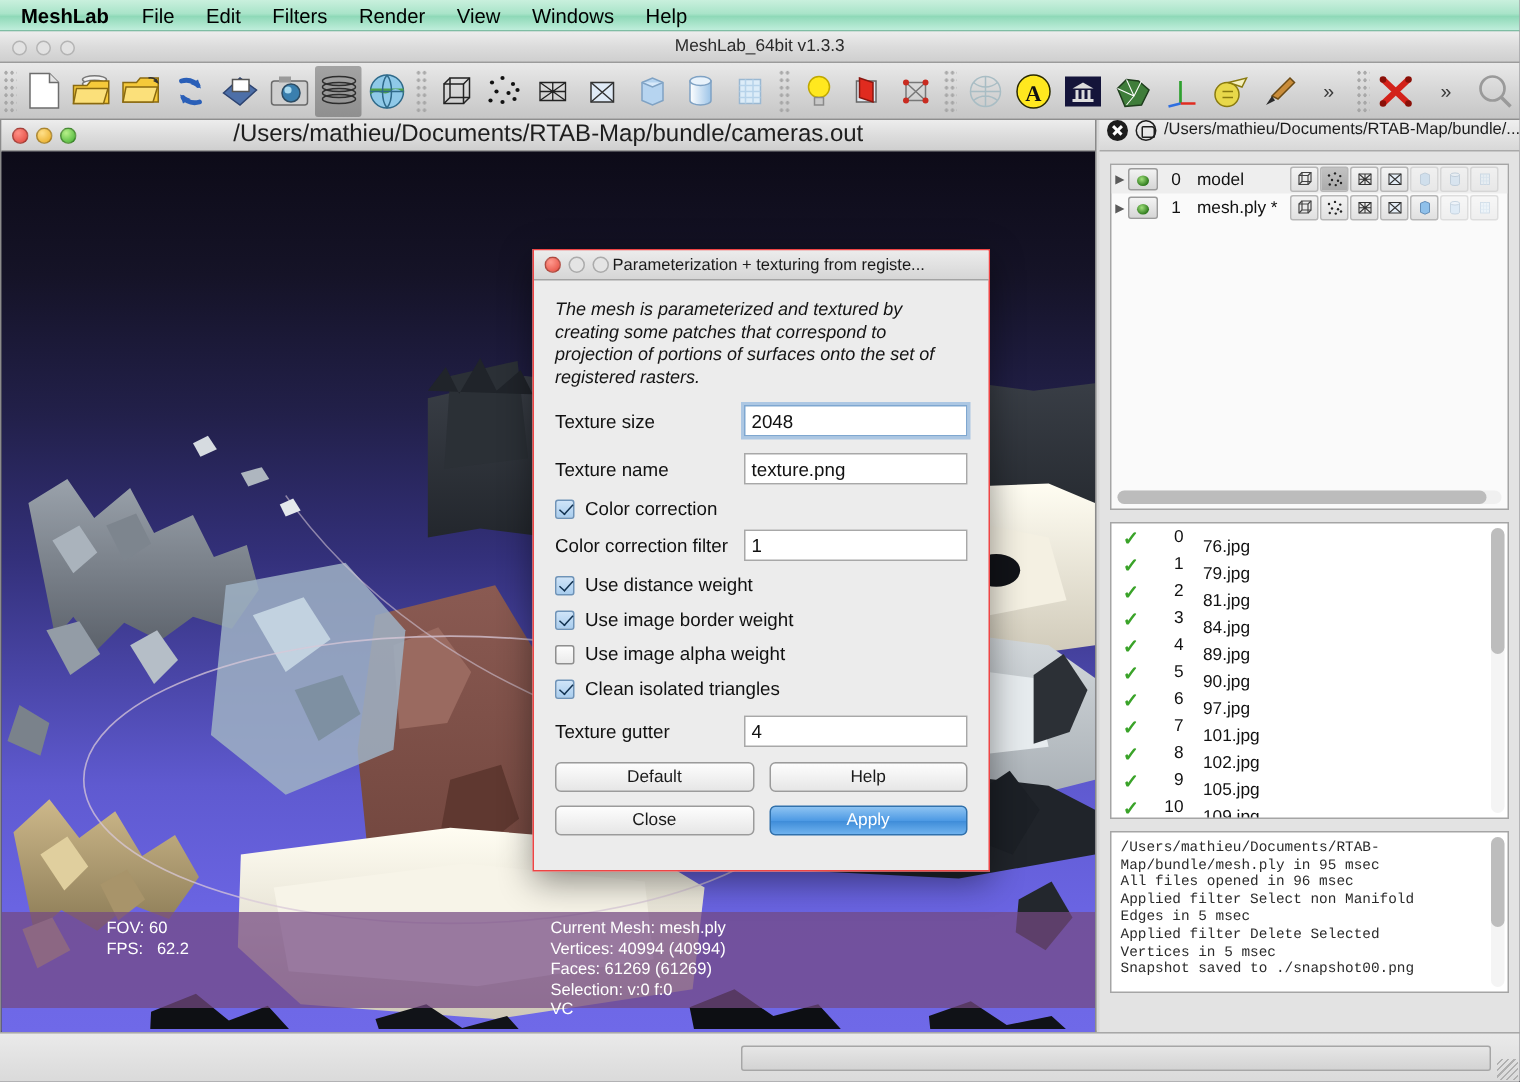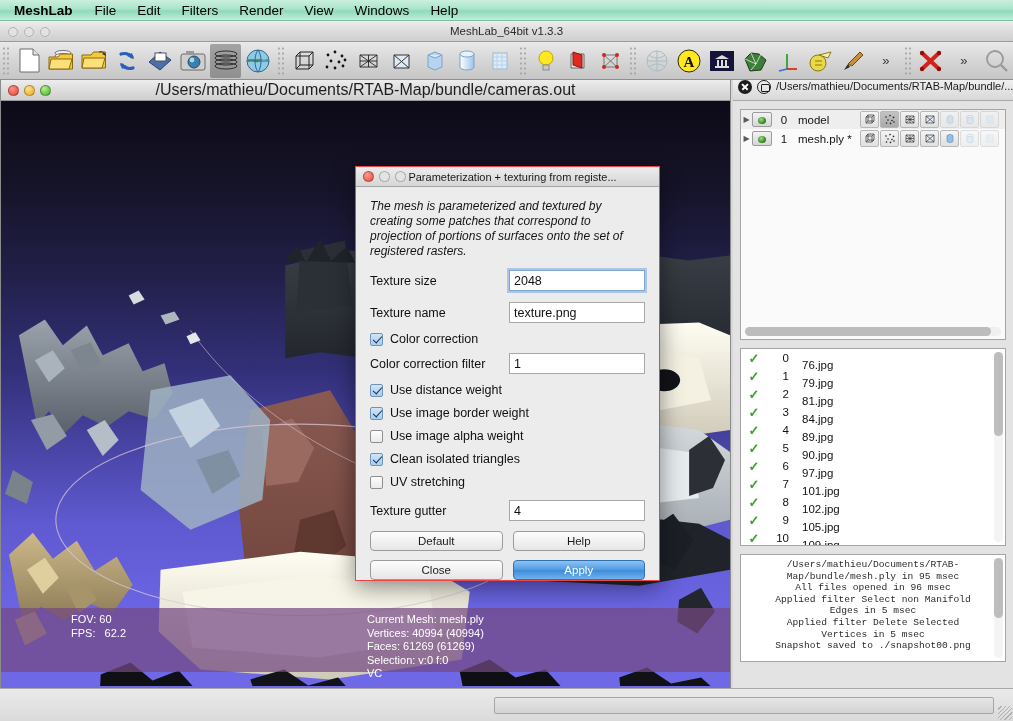--- a/index.html
+++ b/index.html
@@ -136,21 +136,21 @@
   .ridx { width: 22px; text-align: right; flex: 0 0 auto; }
   .rname { padding-left: 13px; margin-top: 14px; }
   .vscroll { position: absolute; right: 2px; top: 3px; width: 9px; bottom: 3px;
              background: #f4f4f4; border-radius: 5px; }
   .vscroll i { display: block; width: 9px; height: 44%; background: #bdbdbd; border-radius: 5px; }
 
   .logbox { margin: 8px 7px 0 7px; height: 108px; background: #fff;
             border: 1px solid #a5a5a5; position: relative; overflow: hidden;
             padding: 4px 6px; }
   .logbox pre { font-family: "Liberation Mono", monospace; font-size: 9.6px;
-                line-height: 11.6px; color: #2b2b2b; white-space: pre; text-align: center; }
+                line-height: 11.6px; color: #2b2b2b; white-space: pre; }
 
   
   .bottombar { position: absolute; left: 0; top: 688px; width: 1013px; height: 33px;
                background: linear-gradient(to bottom,#eaeaea,#dadada); border-top: 1px solid #a8a8a8; }
   .statusfield { position: absolute; left: 494px; top: 697px; width: 500px; height: 17px;
                  background: linear-gradient(to bottom,#e6e6e6,#d3d3d3);
                  border: 1px solid #a6a6a6; border-radius: 2px; }
   .grip { position: absolute; right: 1px; bottom: 1px; width: 14px; height: 14px;
           background: repeating-linear-gradient(135deg, transparent 0 2px, #b0b0b0 2px 3px); }
 
@@ -165,21 +165,21 @@
   .dlg-title .t { width: 100%; text-align: center; font-size: 11px; color: #1a1a1a;
                   padding-left: 10px; }
   .dlg-traffic { position: absolute; left: 7px; top: 4px; display: flex; gap: 5px; }
   .dlg-traffic i { width: 11px; height: 11px; border-radius: 50%; display: block;
                    border: 1px solid rgba(0,0,0,.25); }
   .dlg-traffic .r { background: radial-gradient(circle at 35% 30%, #ff9a8f, #e34a3d); }
   .dlg-traffic .o { background: #e4e4e4; }
   .dlg-body { padding: 12px 14px 0 14px; }
   .dlg-desc { font-style: italic; font-size: 12px; line-height: 15px; color: #141414;
               font-family: "Liberation Sans", sans-serif; }
-  .frow { display: flex; align-items: center; margin-top: 11px; gap: 13px; }
+  .frow { display: flex; align-items: center; margin-top: 11px; }
   .flabel { font-size: 12.5px; color: #111; width: 126px; flex: 0 0 auto; }
   .finput { height: 21px; flex: 1 1 auto; background: #fff; border: 1px solid #a8a8a8;
             font-size: 12.5px; color: #111; padding: 0 4px; display: flex; align-items: center; }
   .finput.focus { border: 1px solid #7fa7d0; box-shadow: 0 0 0 2px rgba(120,170,220,.55); }
   .crow { display: flex; align-items: center; margin-top: 9px; }
   .cbox { width: 13px; height: 13px; border: 1px solid #8f8f8f; border-radius: 2px;
           background: linear-gradient(to bottom,#fdfdfd,#eaeaea); margin-right: 7px;
           flex: 0 0 auto; position: relative; }
   .cbox.checked { background: linear-gradient(to bottom,#cfe4f8,#a9cdee); border-color: #6e93b8; }
   .cbox.checked:after { content: ""; position: absolute; left: 3.5px; top: 0.5px;
@@ -852,24 +852,20 @@
         <span class="clabel">Use image border weight</span>
       </div>
       <div class="crow">
         <span class="cbox"></span>
         <span class="clabel">Use image alpha weight</span>
       </div>
       <div class="crow">
         <span class="cbox checked"></span>
         <span class="clabel">Clean isolated triangles</span>
       </div>
-      <div class="crow">
-        <span class="cbox"></span>
-        <span class="clabel">UV stretching</span>
-      </div>
 
       <div class="frow">
         <span class="flabel">Texture gutter</span>
         <span class="finput">4</span>
       </div>
     </div>
 
     <div class="btnrow" style="margin-top:10px">
       <span class="btn">Default</span>
       <span class="btn">Help</span>

